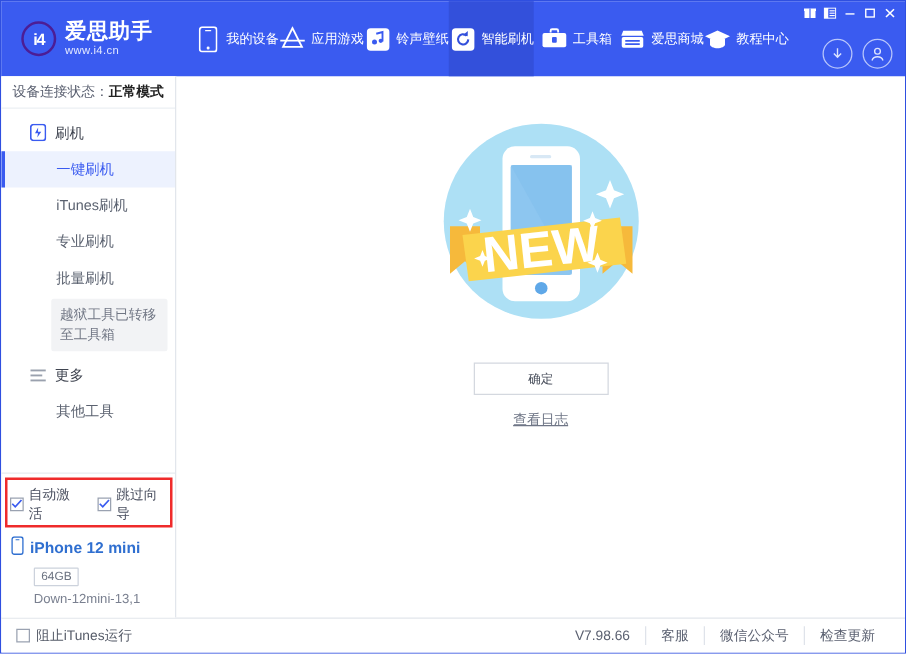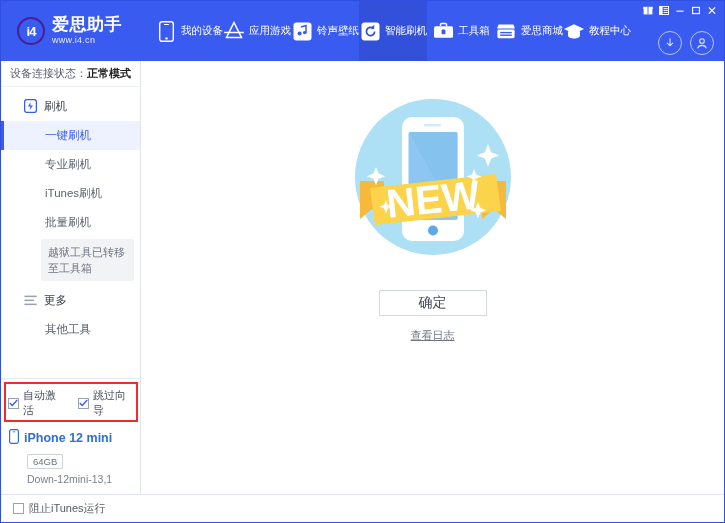--- a/index.html
+++ b/index.html
@@ -199,21 +199,21 @@
 
   .succ-msg {
     margin-top: 12px;
     font-size: 16px; color: #3a3f4a;
     letter-spacing: 1px;
   }
   .ok-btn {
     margin-top: 16px;
     width: 108px; height: 26px;
     border: 1px solid #d4d8df; background: #ffffff;
-    font-size: 14px; color: #454b58;
+    font-size: 10px; color: #454b58;
     display: flex; align-items: center; justify-content: center;
     cursor: pointer;
     font-family: inherit;
   }
   .log-link {
     margin-top: 12px;
     font-size: 11px; color: #6f7embed; color:#6f7686;
     text-decoration: underline; cursor: pointer;
   }
 
@@ -396,24 +396,24 @@
                 <path d="M6.5 3 L4 7.6 h2.4 l-0.6 3.4 L9 6.4 H6.4 Z" fill="#3a5bf0"></path>
               </svg>
           </span>
           <span>刷机</span>
         </div>
 
         <div class="menu-item selected">
           <span>一键刷机</span>
         </div>
         <div class="menu-item">
+          <span>iTunes刷机</span>
+        </div>
+        <div class="menu-item">
           <span>专业刷机</span>
-        </div>
-        <div class="menu-item">
-          <span>iTunes刷机</span>
         </div>
         <div class="menu-item">
           <span>批量刷机</span>
         </div>
 
         <div class="tooltip">越狱工具已转移至工具箱</div>
 
         <div class="group-head">
           <span class="gh-ico">
             <svg width="13" height="11" viewBox="0 0 13 11">
@@ -508,15 +508,21 @@
 
     </div>
 
   </div>
 
   <div class="footer">
     <div class="foot-left">
       <span class="cbox"></span>
       <span>阻止iTunes运行</span>
     </div>
+    <div class="foot-right">
+      <span class="fv">V7.98.66</span>
+      <span class="fl">客服</span>
+      <span class="fl">微信公众号</span>
+      <span class="fl">检查更新</span>
+    </div>
   </div>
 
 </div>
 
 </body></html>

